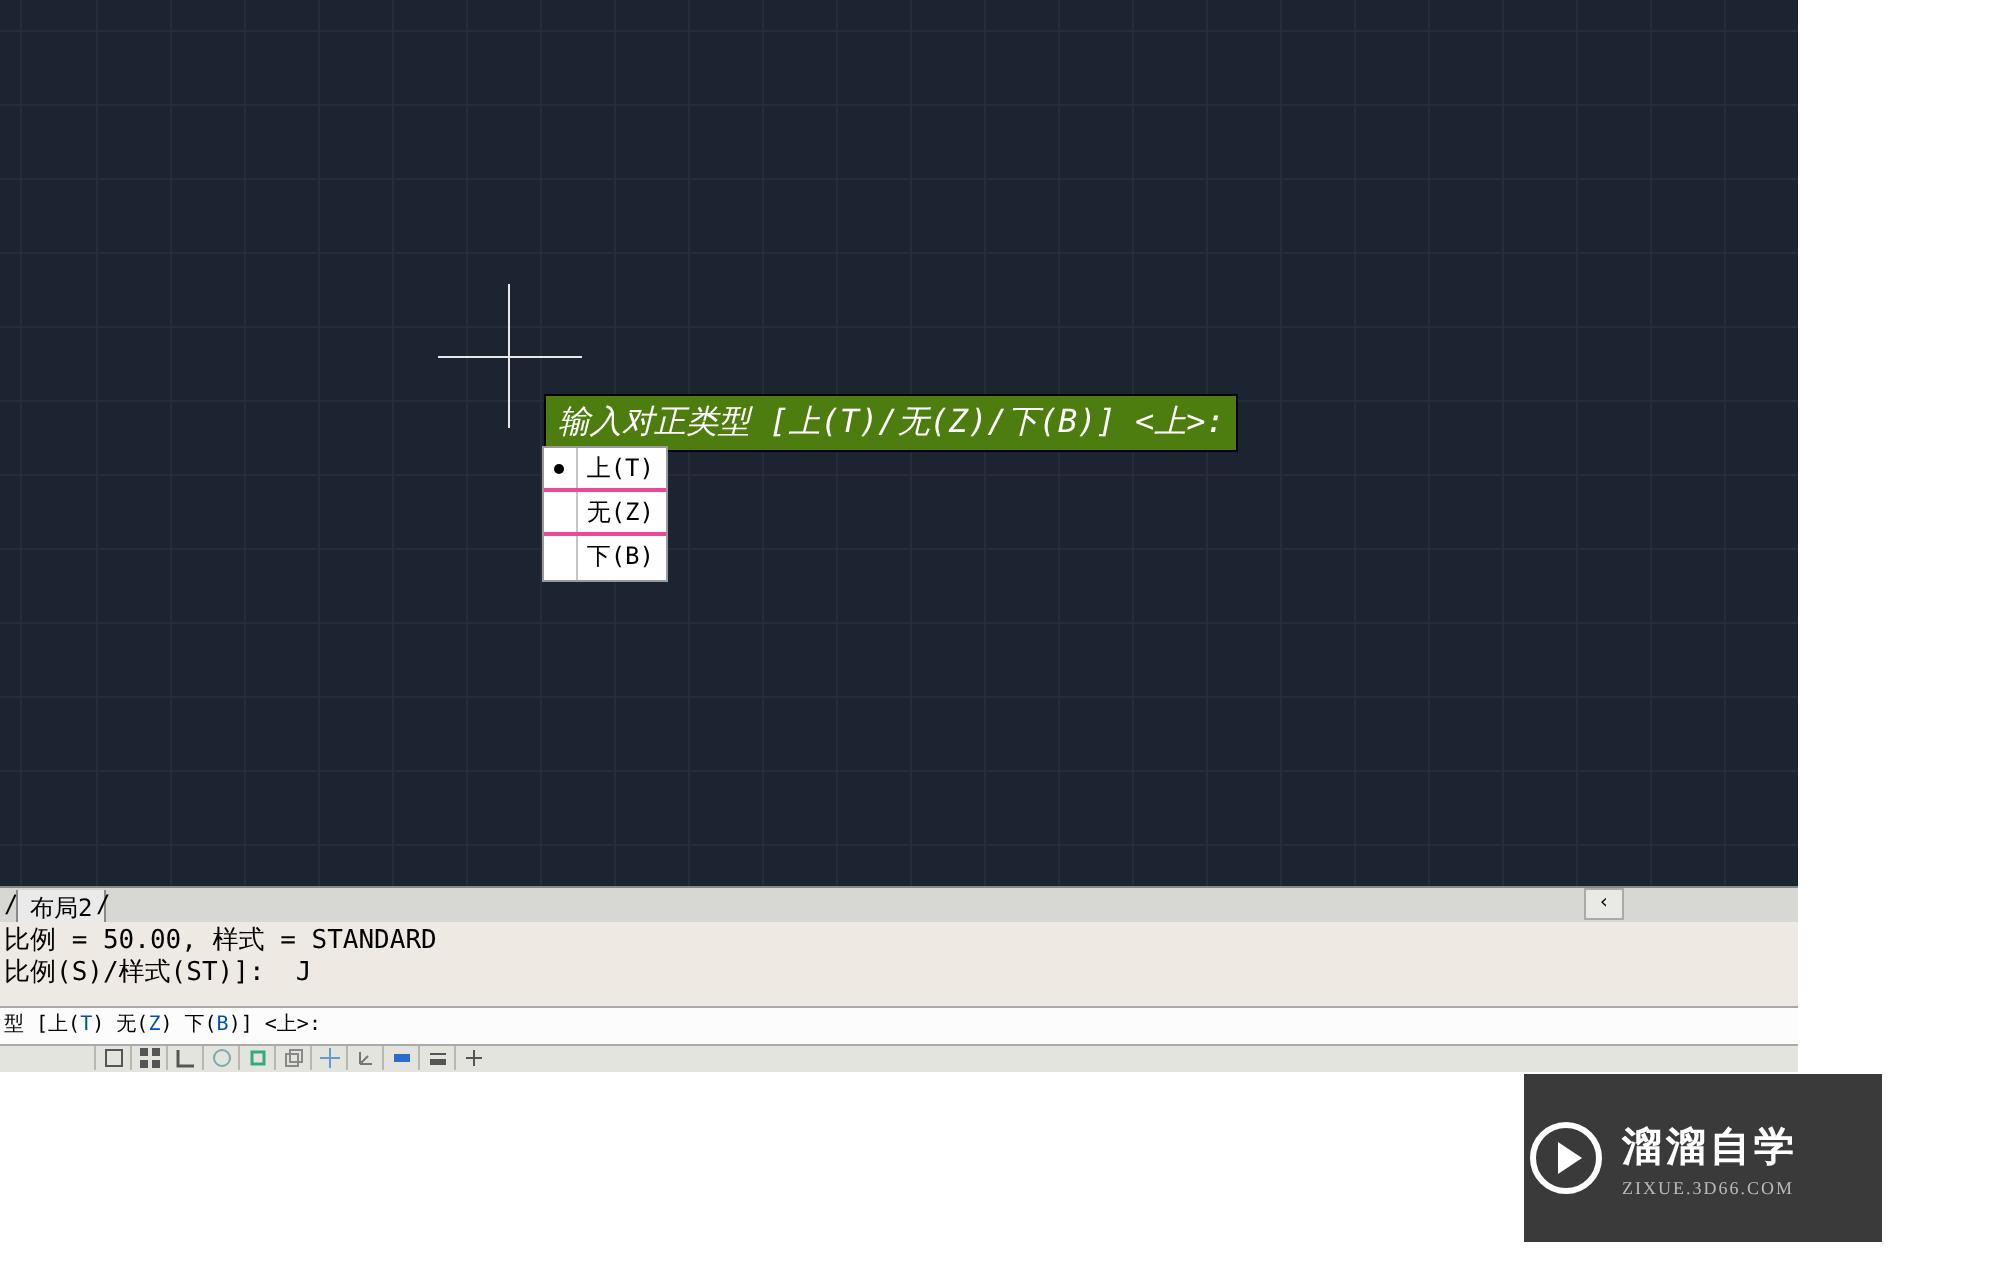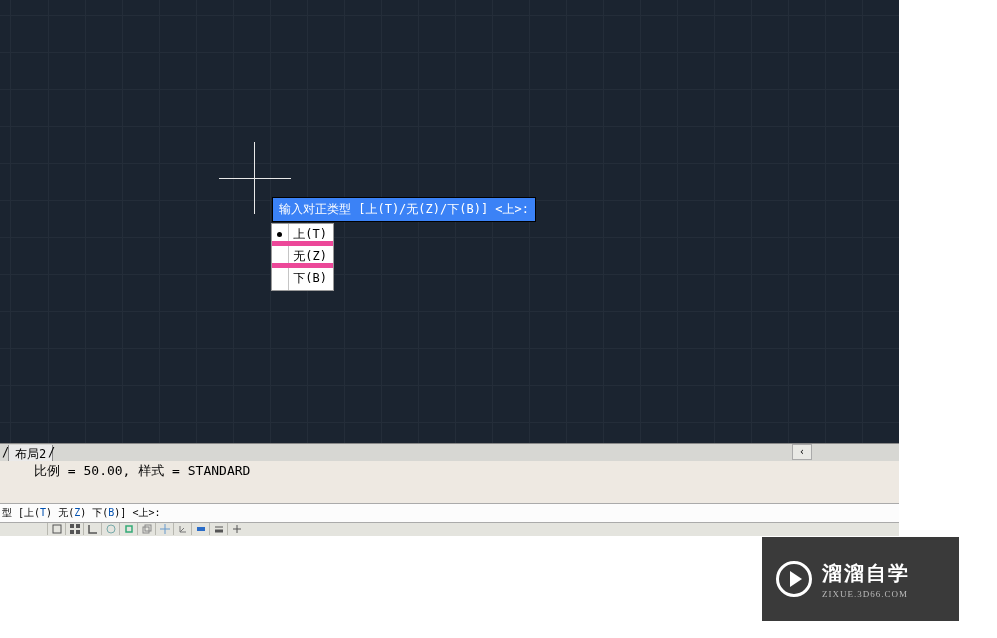--- a/index.html
+++ b/index.html
@@ -56,42 +56,43 @@
       height: 1px;
       width: 72px;
       background: #e8e8e8;
       top: 36px;
       left: 0;
     }
     .tooltip {
       position: absolute;
       left: 272px;
       top: 197px;
-      background: #3b82f6;
+      background: #4d7c0f;
       border: 1px solid #000;
       color: #fff;
-      font-size: 12px;
+      font-size: 16px;
       padding: 3px 6px;
       white-space: nowrap;
+      font-style: italic;
     }
     .options-menu {
       position: absolute;
       left: 271px;
       top: 223px;
       width: 63px;
       border: 1px solid #9a9a9a;
       background: #fff;
     }
     .option-item {
       height: 22px;
       line-height: 21px;
       font-size: 12px;
       text-align: right;
       padding-right: 6px;
-      border-bottom: 5px solid #ec4899;
+      border-bottom: 2px solid #ec4899;
       color: #000;
       position: relative;
       cursor: pointer;
     }
     .option-item:last-child {
       border-bottom: none;
     }
     .option-item::before {
       content: '';
       position: absolute;
@@ -158,21 +159,20 @@
       width: 899px;
       height: 42px;
       background: #eee9e2;
       font-family: monospace;
       font-size: 13px;
       padding: 2px 2px;
       line-height: 16px;
     }
     .command-line1, .command-line2 {
       white-space: pre;
-      margin-left: 32px;
     }
     .command-input-row {
       position: absolute;
       top: 503px;
       left: 0;
       width: 899px;
       height: 19px;
       background: #fcfcfc;
       border-top: 1px solid #aaa;
       font-family: monospace;
@@ -207,26 +207,26 @@
       border-left: 1px solid #b8b8b0;
       display: flex;
       align-items: center;
       justify-content: center;
     }
     .status-icon svg { display: block; }
     .logo-badge {
       position: absolute;
       left: 762px;
       top: 537px;
-      width: 197px;
+      width: 179px;
       height: 84px;
       background: #3a3a3a;
       display: flex;
       align-items: center;
-      padding-left: 14px;
+      padding-left: 3px;
     }
     .logo-play {
       width: 36px;
       height: 36px;
       border: 3px solid #fff;
       border-radius: 50%;
       display: flex;
       align-items: center;
       justify-content: center;
       margin-right: 10px;
@@ -328,20 +328,21 @@
     <span>布局2</span>
   </div>
   <span class="tab-slash-after">/</span>
 </div>
 <div class="scroll-arrow">
   <span>‹</span>
 </div>
 
 <div class="command-area">
   <div class="command-line1">比例 = 50.00, 样式 = STANDARD</div>
+  <div class="command-line2">比例(S)/样式(ST)]:  J</div>
 </div>
 
 <div class="command-input-row"><span>型 [</span><span>上(</span><span class="kw-t">T</span><span>) </span><span>无(</span><span class="kw-z">Z</span><span>) </span><span>下(</span><span class="kw-b">B</span><span>)</span><span>] &lt;上&gt;:</span></div>
 
 <div class="status-bar">
   <div class="status-icons-left">
     <div class="status-icon">
         <svg width="10" height="10">
           <rect x="1" y="1" width="8" height="8" fill="none" stroke="#555" stroke-width="1"></rect>
         </svg>

